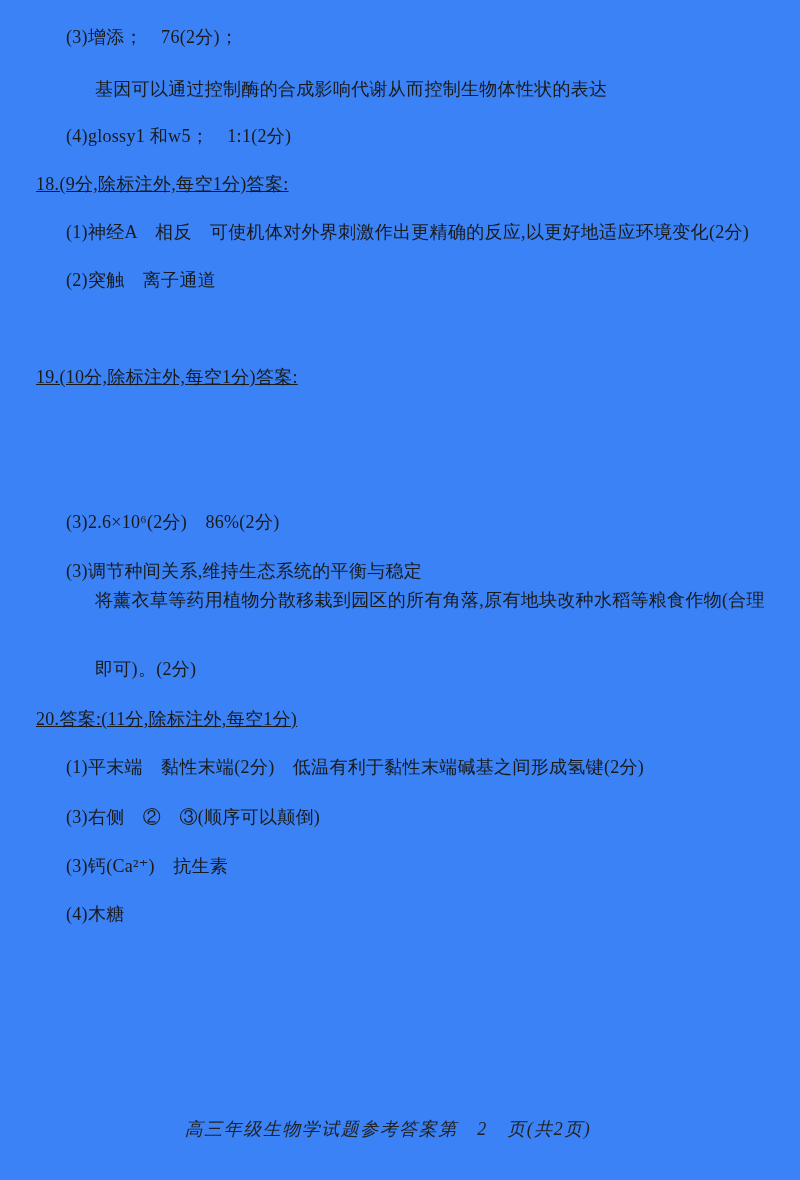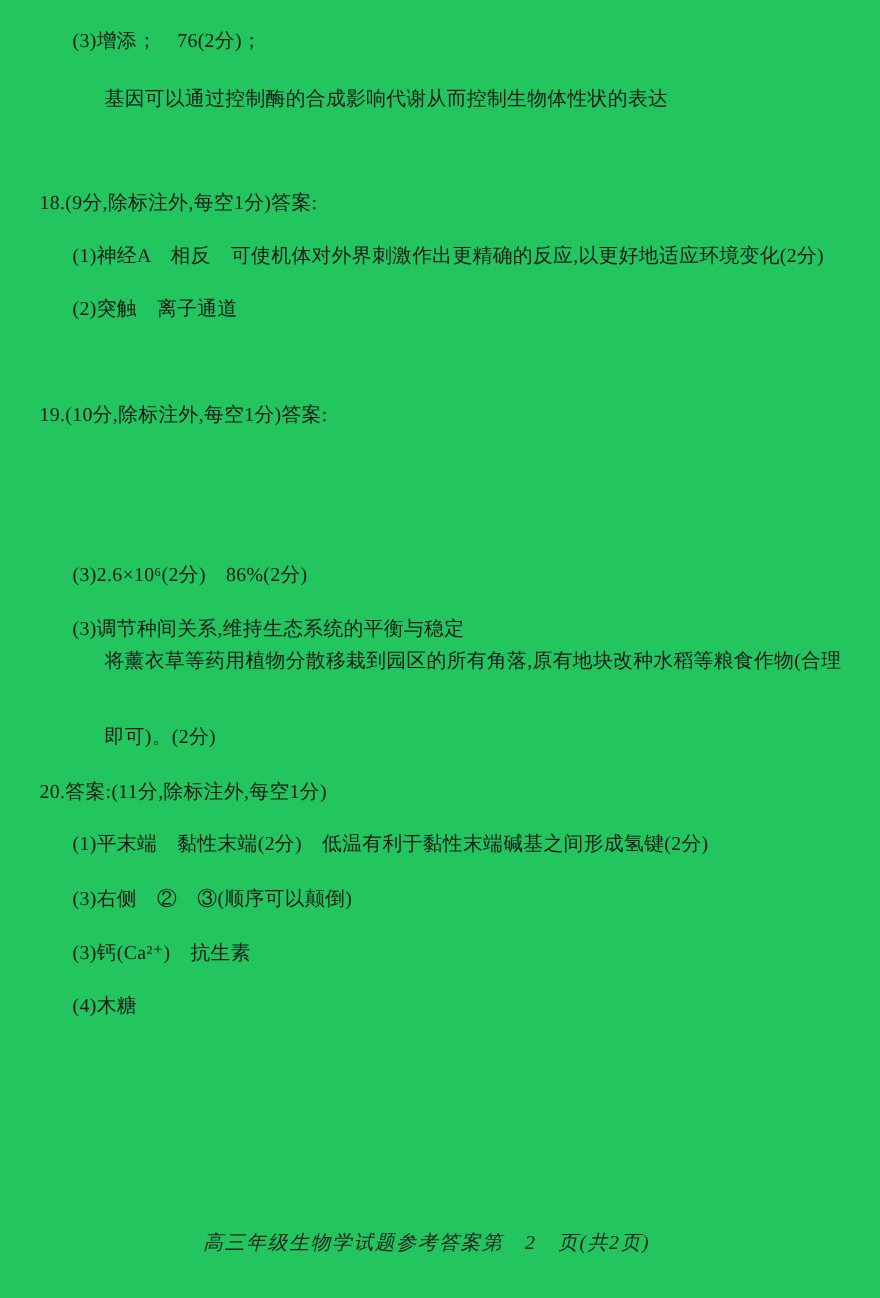--- a/index.html
+++ b/index.html
@@ -5,33 +5,33 @@
   html, body {
     margin: 0;
     padding: 0;
     background: #ffffff;
   }
   .page {
     position: relative;
     width: 800px;
     height: 1180px;
     margin: 0;
-    background: #22c55e;
+    background: #3b82f6;
     color: #1a1a1a;
     font-family: "Liberation Serif", "DejaVu Serif", serif;
     overflow: hidden;
   }
   .line {
     position: absolute;
     font-size: 18px;
     line-height: 24px;
     white-space: nowrap;
     letter-spacing: 0.3px;
   }
-  .indent0 { left: 36px; }
+  .indent0 { left: 36px; text-decoration: underline; }
   .indent1 { left: 66px; }
   .indent2 { left: 95px; }
   .footer {
     position: absolute;
     top: 1117px;
     left: 0;
     width: 800px;
     text-align: center;
     transform: translateX(-12px);
     font-size: 18px;
@@ -41,20 +41,21 @@
     color: #222222;
   }
 </style>
 </head>
 <body>
 
 <div class="page">
 
   <div class="line indent1" style="top:25px">(3)增添；　76(2分)；</div>
   <div class="line indent2" style="top:77px">基因可以通过控制酶的合成影响代谢从而控制生物体性状的表达</div>
+  <div class="line indent1" style="top:124px">(4)glossy1 和w5；　1:1(2分)</div>
 
   <div class="line indent0" style="top:172px">18.(9分,除标注外,每空1分)答案:</div>
   <div class="line indent1" style="top:220px">(1)神经A　相反　可使机体对外界刺激作出更精确的反应,以更好地适应环境变化(2分)</div>
   <div class="line indent1" style="top:268px">(2)突触　离子通道</div>
 
   <div class="line indent0" style="top:365px">19.(10分,除标注外,每空1分)答案:</div>
   <div class="line indent1" style="top:510px">(3)2.6×10⁶(2分)　86%(2分)</div>
   <div class="line indent1" style="top:559px">(3)调节种间关系,维持生态系统的平衡与稳定</div>
   <div class="line indent2" style="top:588px">将薰衣草等药用植物分散移栽到园区的所有角落,原有地块改种水稻等粮食作物(合理</div>
   <div class="line indent2" style="top:657px">即可)。(2分)</div>

